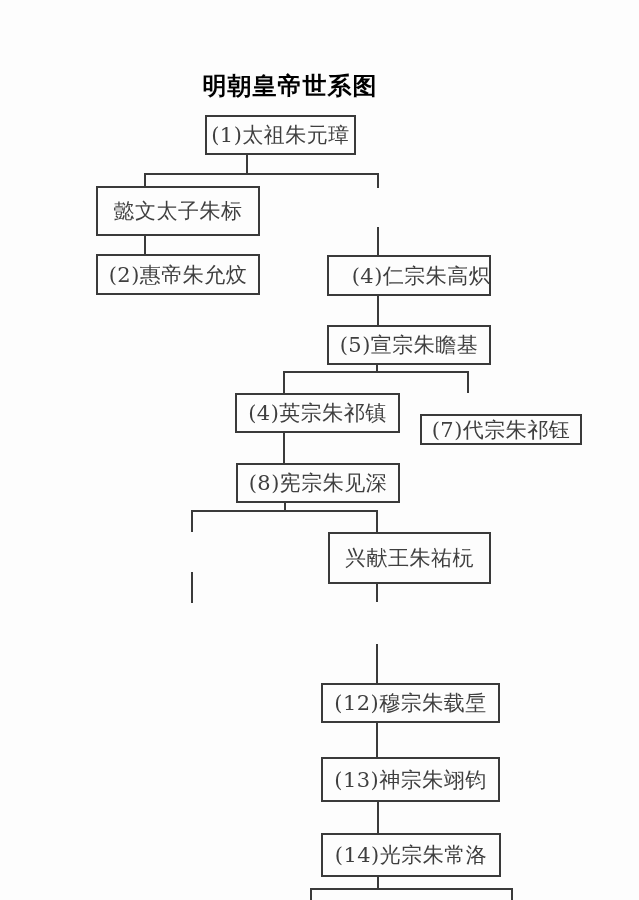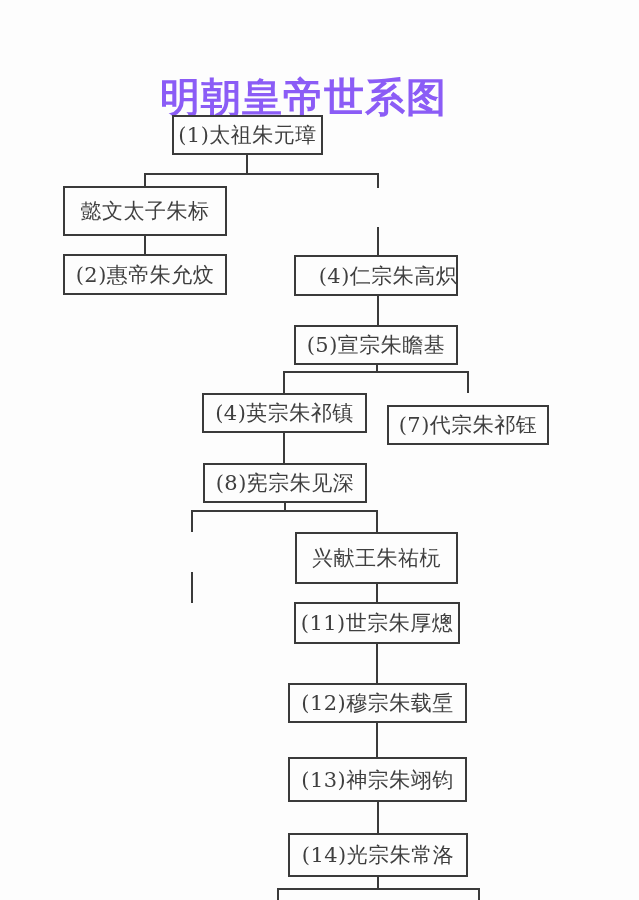--- a/index.html
+++ b/index.html
@@ -11,39 +11,40 @@
     background: #fdfdfd;
     overflow: hidden;
     font-family: "DejaVu Serif", "Liberation Serif", serif;
   }
   .title {
     position: absolute;
     left: 160px;
     top: 70px;
     width: 260px;
     text-align: center;
-    font-size: 40px;
+    font-size: 24px;
     font-weight: 700;
     letter-spacing: 1px;
-    color: #8b5cf6;
+    color: #000000;
     white-space: nowrap;
   }
   .node {
     position: absolute;
     box-sizing: border-box;
     border: 2px solid #3a3a3a;
     background: #fdfdfd;
     display: flex;
     align-items: center;
     justify-content: center;
     font-size: 21px;
     color: #3f3f3f;
     letter-spacing: 0.5px;
     white-space: nowrap;
     z-index: 2;
+    margin-left: 33px;
   }
   .line {
     position: absolute;
     background: #3a3a3a;
     z-index: 1;
   }
 </style>
 </head>
 <body>
 
@@ -54,27 +55,26 @@
   <div class="node" style="left:172px; top:115px; width:151px; height:40px;">(1)太祖朱元璋</div>
 
   <div class="node" style="left:63px; top:186px; width:164px; height:50px;">懿文太子朱标</div>
 
   <div class="node" style="left:63px; top:254px; width:164px; height:41px;">(2)惠帝朱允炆</div>
   <div class="node" style="left:294px; top:255px; width:164px; height:41px;padding-left:24px;">(4)仁宗朱高炽</div>
 
   <div class="node" style="left:294px; top:325px; width:164px; height:40px;">(5)宣宗朱瞻基</div>
 
   <div class="node" style="left:202px; top:393px; width:165px; height:40px;">(4)英宗朱祁镇</div>
-  <div class="node" style="left:387px; top:405px; width:162px; height:40px;">(7)代宗朱祁钰</div>
+  <div class="node" style="left:387px; top:414px; width:162px; height:31px;">(7)代宗朱祁钰</div>
 
   <div class="node" style="left:203px; top:463px; width:164px; height:40px;">(8)宪宗朱见深</div>
 
   <div class="node" style="left:295px; top:532px; width:163px; height:52px;">兴献王朱祐杬</div>
 
-  <div class="node" style="left:294px; top:602px; width:166px; height:42px;">(11)世宗朱厚熜</div>
 
   <div class="node" style="left:288px; top:683px; width:179px; height:40px;">(12)穆宗朱载垕</div>
 
   <div class="node" style="left:288px; top:757px; width:179px; height:45px;">(13)神宗朱翊钧</div>
 
   <div class="node" style="left:288px; top:833px; width:180px; height:44px;">(14)光宗朱常洛</div>
 
   <div class="node" style="left:277px; top:888px; width:203px; height:26px;"></div>
 
   <div class="line" style="left:246px; top:155px; width:2px; height:20px;"></div>

